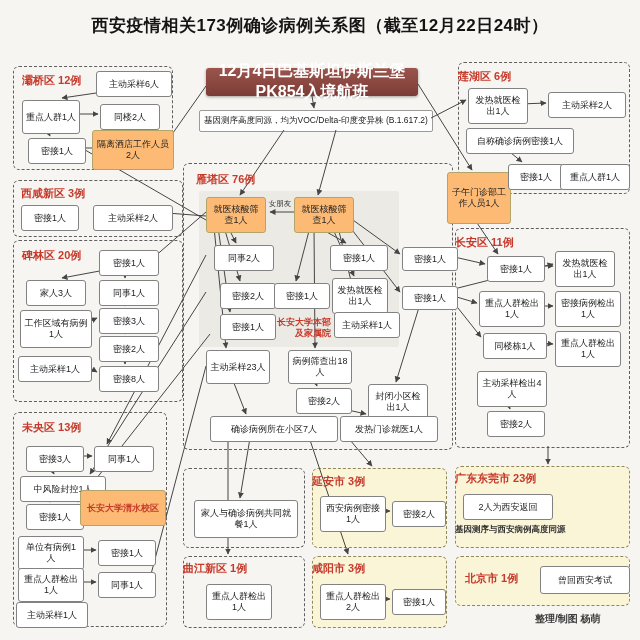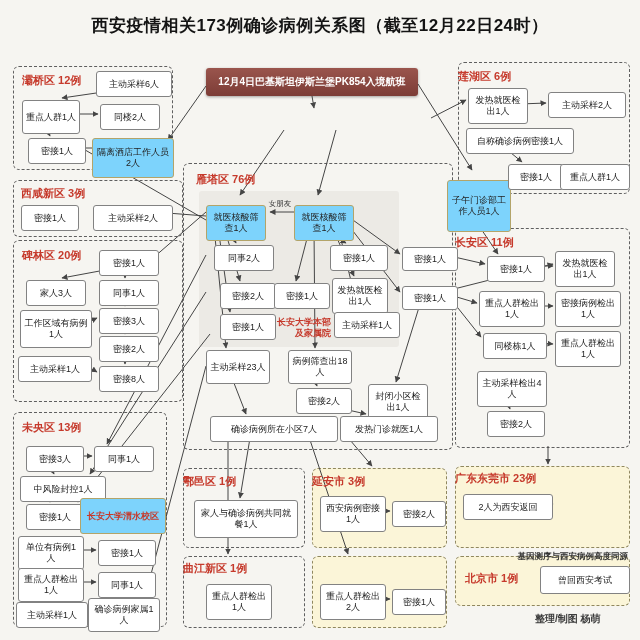--- a/index.html
+++ b/index.html
@@ -6,31 +6,31 @@
   body { font-family:"Liberation Sans","DejaVu Sans",sans-serif; background:#e9e8e4; }
   .canvas { position:relative; width:640px; height:640px; background:#f6f5f1; overflow:hidden; }
   .page-title { position:absolute; top:14px; left:0; width:100%; text-align:center;
     font-size:17px; font-weight:bold; color:#141414; letter-spacing:.5px; }
   .region { position:absolute; border:1px dashed #5f5f5f; border-radius:6px; background:transparent; }
   .region.yellow { background:#fbf5d8; border-color:#8f875f; }
   .region-title { position:absolute; font-size:11px; font-weight:bold; color:#c63a2c; white-space:nowrap; }
   .region-title.center { white-space:normal; }
   .panel { position:absolute; background:#eceae5; border-radius:3px; }
   .flight { position:absolute; background:linear-gradient(#9a554d,#7c3c36); color:#fff; font-weight:bold;
-    font-size:10px; display:flex; align-items:center; justify-content:center; border-radius:3px;
-    box-shadow:0 1px 3px rgba(0,0,0,.35); }
+    font-size:16px; display:flex; align-items:center; justify-content:center; border-radius:3px;
+    box-shadow:0 1px 3px rgba(0,0,0,.35); text-align:center; }
   .gene { position:absolute; background:#fff; border:1px solid #9a9a9a; font-size:8.5px; color:#222;
     display:flex; align-items:center; justify-content:center; text-align:center; border-radius:2px; }
   .node { position:absolute; background:#fff; border:1px solid #828282; border-radius:3px;
     font-size:9px; color:#222; display:flex; align-items:center; justify-content:center;
     text-align:center; line-height:1.2; padding:2px 3px; }
-  .node.yellow { background:#7dd3fc; border-color:#b3a469;margin-top:8px; }
+  .node.yellow { background:#fdba74; border-color:#b3a469; }
   .node.redtext { color:#c63a2c; font-weight:bold; }
   .node.plain { background:transparent; border:none;text-align:right; }
-  .plain-note { position:absolute; font-size:8.5px; color:#333; text-align:right; font-weight:bold;margin-top:27px; }
+  .plain-note { position:absolute; font-size:8.5px; color:#333; text-align:left; font-weight:bold; }
   .tag-label { position:absolute; font-size:7.5px; color:#333; text-align:center; }
   .credit { position:absolute; font-size:10px; font-weight:bold; color:#3c3c3c; }
   svg.wires { position:absolute; left:0; top:0; pointer-events:none; }
   svg.wires line { stroke:#454545; stroke-width:1; }
 </style>
 </head>
 <body>
 
 <div class="canvas">
 
@@ -46,20 +46,21 @@
   <div class="region" style="left:183px;top:468px;width:120px;height:78px"></div>
   <div class="region yellow" style="left:312px;top:468px;width:133px;height:78px"></div>
   <div class="region" style="left:183px;top:556px;width:120px;height:70px"></div>
   <div class="region yellow" style="left:312px;top:556px;width:133px;height:70px"></div>
   <div class="region yellow" style="left:455px;top:466px;width:173px;height:80px"></div>
   <div class="region yellow" style="left:455px;top:556px;width:173px;height:48px"></div>
 
   <div class="panel" style="left:199px;top:191px;width:200px;height:156px"></div>
 
   <div class="flight" style="left:206px;top:68px;width:212px;height:28px">12月4日巴基斯坦伊斯兰堡PK854入境航班</div>
+  <div class="gene" style="left:199px;top:110px;width:232px;height:20px">基因测序高度同源，均为VOC/Delta-印度变异株 (B.1.617.2)</div>
 
   <svg class="wires" width="640" height="640">
     <defs>
       <marker id="ah" markerWidth="7" markerHeight="7" refX="5.5" refY="3" orient="auto">
         <path d="M0,0 L6,3 L0,6 z" fill="#454545"></path>
       </marker>
     </defs>
     <line x1="312" y1="96" x2="314" y2="108" marker-end="url(#ah)"></line>
     <line x1="284" y1="130" x2="240" y2="195" marker-end="url(#ah)"></line>
     <line x1="336" y1="130" x2="318" y2="195" marker-end="url(#ah)"></line>
@@ -128,23 +129,23 @@
     <line x1="475" y1="220" x2="498" y2="254" marker-end="url(#ah)"></line>
   </svg>
 
   <div class="region-title" style="left:22px;top:73px">灞桥区 12例</div>
   <div class="region-title" style="left:21px;top:186px">西咸新区 3例</div>
   <div class="region-title" style="left:22px;top:248px">碑林区 20例</div>
   <div class="region-title" style="left:22px;top:420px">未央区 13例</div>
   <div class="region-title" style="left:196px;top:172px">雁塔区 76例</div>
   <div class="region-title center" style="left:458px;top:69px;width:170px">莲湖区 6例</div>
   <div class="region-title center" style="left:455px;top:235px;width:173px">长安区 11例</div>
-  <div class="region-title center" style="left:183px;top:474px;width:120px">鄠邑区 1例</div>
   <div class="region-title center" style="left:312px;top:474px;width:133px">延安市 3例</div>
   <div class="region-title center" style="left:183px;top:561px;width:120px">曲江新区 1例</div>
+  <div class="region-title center" style="left:312px;top:561px;width:133px">咸阳市 3例</div>
   <div class="region-title center" style="left:455px;top:471px;width:173px">广东东莞市 23例</div>
   <div class="region-title" style="left:465px;top:571px">北京市 1例</div>
 
   <div class="node" style="left:96px;top:71px;width:68px;min-height:20px">主动采样6人</div>
   <div class="node" style="left:22px;top:100px;width:50px;min-height:28px">重点人群1人</div>
   <div class="node" style="left:100px;top:104px;width:52px;min-height:20px">同楼2人</div>
   <div class="node" style="left:28px;top:138px;width:50px;min-height:20px">密接1人</div>
   <div class="node yellow" style="left:92px;top:130px;width:74px;min-height:34px">隔离酒店工作人员2人</div>
 
   <div class="node" style="left:21px;top:205px;width:50px;min-height:20px">密接1人</div>
@@ -162,21 +163,20 @@
   <div class="node" style="left:26px;top:446px;width:50px;min-height:20px">密接3人</div>
   <div class="node" style="left:94px;top:446px;width:52px;min-height:20px">同事1人</div>
   <div class="node" style="left:20px;top:476px;width:78px;min-height:20px">中风险封控1人</div>
   <div class="node" style="left:26px;top:504px;width:50px;min-height:20px">密接1人</div>
   <div class="node yellow redtext" style="left:80px;top:490px;width:78px;min-height:30px">长安大学渭水校区</div>
   <div class="node" style="left:18px;top:536px;width:58px;min-height:28px">单位有病例1人</div>
   <div class="node" style="left:98px;top:540px;width:50px;min-height:20px">密接1人</div>
   <div class="node" style="left:18px;top:568px;width:58px;min-height:28px">重点人群检出1人</div>
   <div class="node" style="left:98px;top:572px;width:50px;min-height:20px">同事1人</div>
   <div class="node" style="left:16px;top:602px;width:64px;min-height:20px">主动采样1人</div>
-  <div class="node" style="left:88px;top:598px;width:64px;min-height:28px">确诊病例家属1人</div>
 
   <div class="node yellow" style="left:206px;top:197px;width:52px;min-height:30px">就医核酸筛查1人</div>
   <div class="node yellow" style="left:294px;top:197px;width:52px;min-height:30px">就医核酸筛查1人</div>
   <div class="tag-label" style="left:264px;top:199px;width:32px">女朋友</div>
   <div class="node" style="left:214px;top:245px;width:52px;min-height:20px">同事2人</div>
   <div class="node" style="left:330px;top:245px;width:50px;min-height:20px">密接1人</div>
   <div class="node" style="left:402px;top:247px;width:48px;min-height:18px">密接1人</div>
   <div class="node" style="left:220px;top:283px;width:48px;min-height:20px">密接2人</div>
   <div class="node" style="left:274px;top:283px;width:48px;min-height:20px">密接1人</div>
   <div class="node" style="left:332px;top:278px;width:48px;min-height:30px">发热就医检出1人</div>

